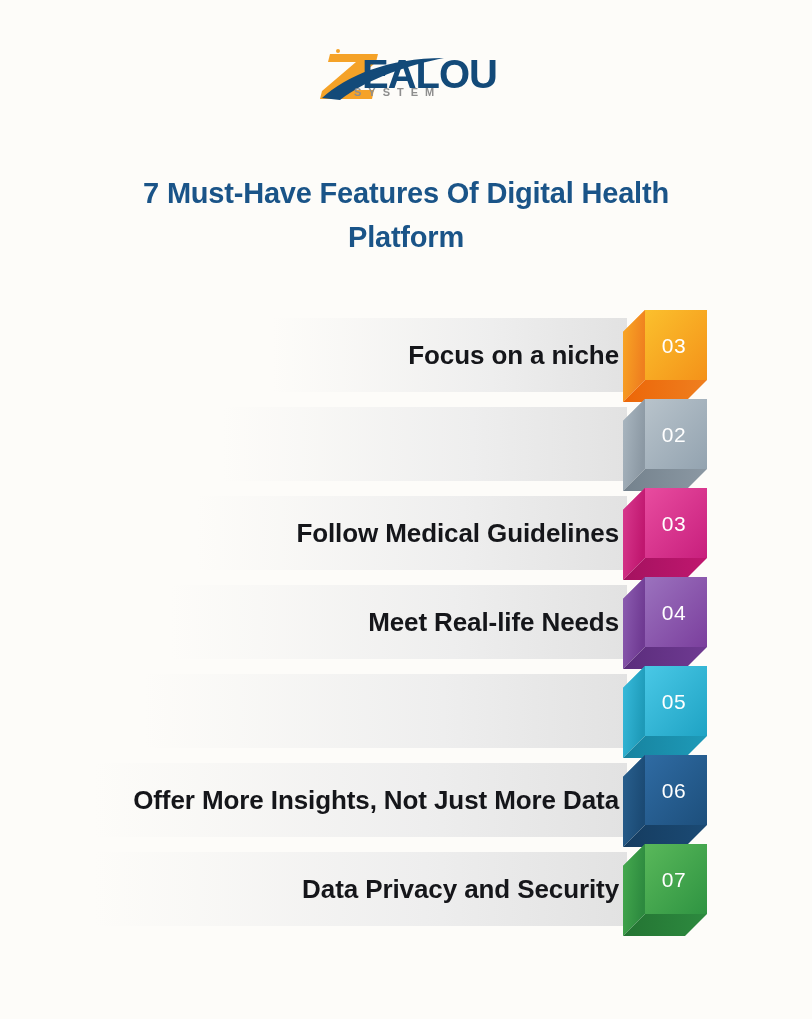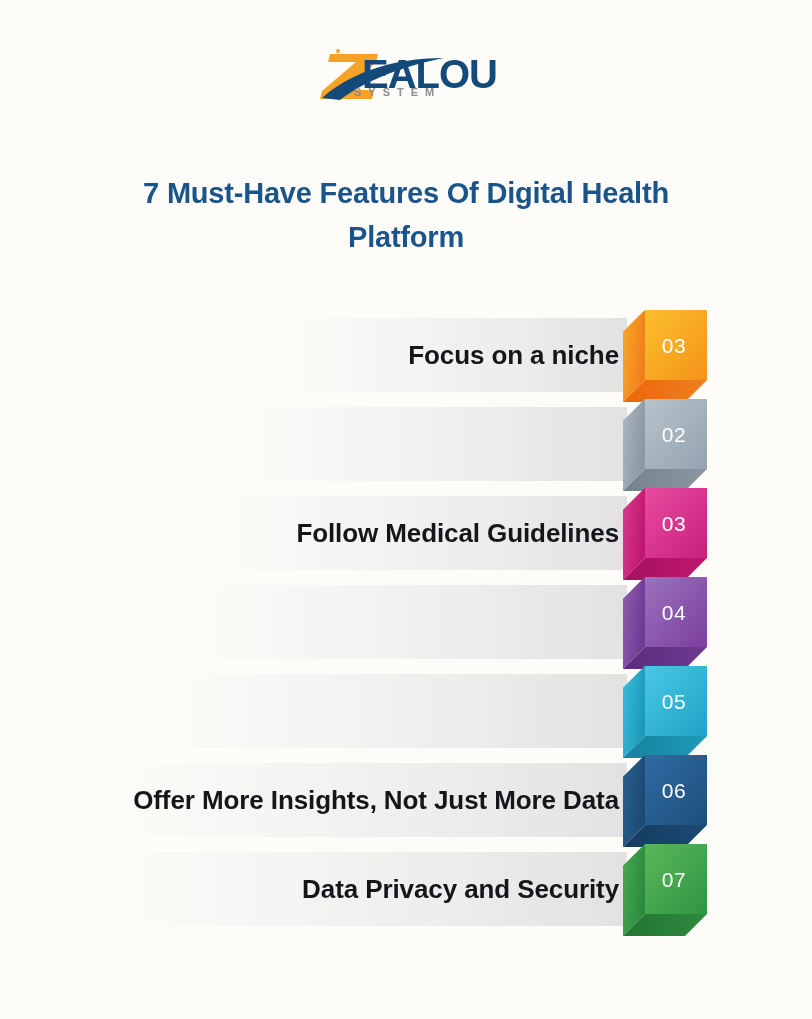--- a/index.html
+++ b/index.html
@@ -208,20 +208,21 @@
           <polygon points="0,22 22,0 84,0 62,22" fill="url(#gs2)"></polygon>
           <polygon points="0,22 22,0 22,70 0,92" fill="url(#gs2)"></polygon>
           <polygon points="0,92 22,70 84,70 62,92" fill="url(#gb2)"></polygon>
           <polygon points="22,0 84,0 84,70 22,70" fill="url(#gf2)"></polygon>
         </svg>
         <div class="cube-number">03</div>
       </div>
     </div>
     <div class="feature-row" style="top: 267px; left: 170px; width: 537px; height: 74px;">
       <div class="row-bar"></div>
+      <div class="row-label">Meet Real-life Needs</div>
       <div class="cube">
         <svg width="84" height="92" viewBox="0 0 84 92">
           <defs>
             <linearGradient id="gf3" x1="0" y1="0" x2="1" y2="1">
               <stop offset="0%" stop-color="#9b72be"></stop>
               <stop offset="100%" stop-color="#7b3f9d"></stop>
             </linearGradient>
             <linearGradient id="gs3" x1="0" y1="0" x2="1" y2="0.4">
               <stop offset="0%" stop-color="#8d5eb2"></stop>
               <stop offset="100%" stop-color="#6f3a92"></stop>

